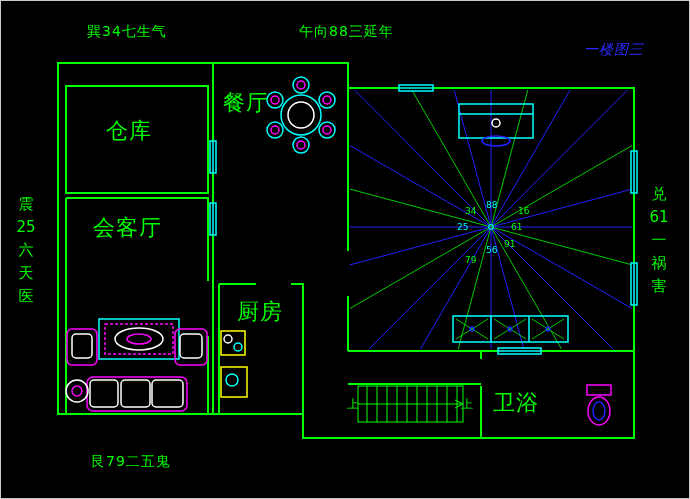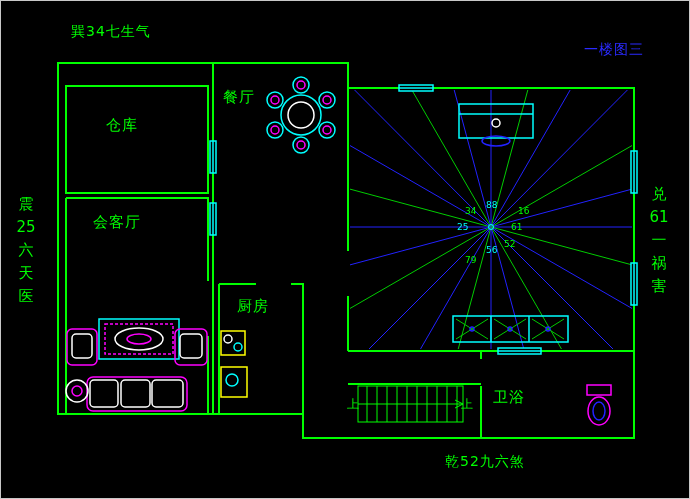--- a/index.html
+++ b/index.html
@@ -3,23 +3,23 @@
 <meta charset="utf-8">
 <style>
   html,body{margin:0;padding:0;background:#222;}
   .frame{
     position:relative;width:690px;height:499px;background:#000;
     border:1px solid #c8c8c8;box-sizing:border-box;overflow:hidden;
     font-family:"DejaVu Sans",sans-serif;
   }
   svg{position:absolute;left:0;top:0;}
   .lbl{position:absolute;color:#00ff00;font-size:14px;white-space:nowrap;letter-spacing:1px;}
-  .room{font-size:15px;}
+  .room{font-size:22px;}
   .vert{display:flex;flex-direction:column;align-items:center;line-height:23px;font-size:15px;letter-spacing:0;}
-  .title{color:#2a2aff;font-size:14px;}
+  .title{color:#2a2aff;font-size:14px;font-style:italic;}
   .tiny{font-size:9px;letter-spacing:0;}
   .cyan{color:#00ffff;text-align:center;}
   .up{font-size:12px;letter-spacing:0;}
 </style>
 </head>
 <body>
 
 <div class="frame">
 
   <svg width="690" height="499" viewBox="0 0 690 499">
@@ -185,51 +185,52 @@
       <circle cx="547" cy="328" r="2" stroke="#2222ff"></circle>
     </g>
 
     <g fill="none" stroke-width="1.5">
       <rect x="586" y="384" width="24" height="10" stroke="#ff00ff"></rect>
       <ellipse cx="598" cy="410" rx="11" ry="14" stroke="#ff00ff"></ellipse>
       <ellipse cx="598" cy="410" rx="6" ry="9" stroke="#2222ff"></ellipse>
     </g>
   </svg>
 
-  <div class="lbl" style="left:70px;top:22px">巽34七生气</div>
+  <div class="lbl" style="left:86px;top:22px">巽34七生气</div>
+  <div class="lbl" style="left:298px;top:22px">午向88三延年</div>
   <div class="lbl title" style="left:583px;top:40px">一楼图三</div>
 
   <div class="lbl vert" style="left:12px;top:192px;width:26px">
     <span>震</span>
     <span>25</span>
     <span>六</span>
     <span>天</span>
     <span>医</span>
   </div>
   <div class="lbl vert" style="left:645px;top:182px;width:26px">
     <span>兑</span>
     <span>61</span>
     <span>一</span>
     <span>祸</span>
     <span>害</span>
   </div>
 
-  <div class="lbl" style="left:444px;top:452px">乾52九六煞</div>
+  <div class="lbl" style="left:90px;top:452px">艮79二五鬼</div>
 
   <div class="lbl room" style="left:105px;top:115px">仓库</div>
   <div class="lbl room" style="left:222px;top:87px">餐厅</div>
   <div class="lbl room" style="left:92px;top:212px">会客厅</div>
   <div class="lbl room" style="left:236px;top:296px">厨房</div>
   <div class="lbl room" style="left:492px;top:387px">卫浴</div>
 
   <div class="lbl up" style="left:346px;top:395px">上</div>
   <div class="lbl up" style="left:460px;top:395px">上</div>
 
   <div class="lbl tiny" style="left:464px;top:205px">34</div>
   <div class="lbl tiny cyan" style="left:485px;top:199px">88</div>
   <div class="lbl tiny" style="left:517px;top:205px">16</div>
   <div class="lbl tiny cyan" style="left:456px;top:221px">25</div>
   <div class="lbl tiny" style="left:510px;top:221px">61</div>
   <div class="lbl tiny" style="left:464px;top:254px">79</div>
   <div class="lbl tiny cyan" style="left:485px;top:244px">56</div>
-  <div class="lbl tiny" style="left:503px;top:238px">52</div>
+  <div class="lbl tiny" style="left:503px;top:238px">91</div>
 
 </div>
 
 </body></html>

